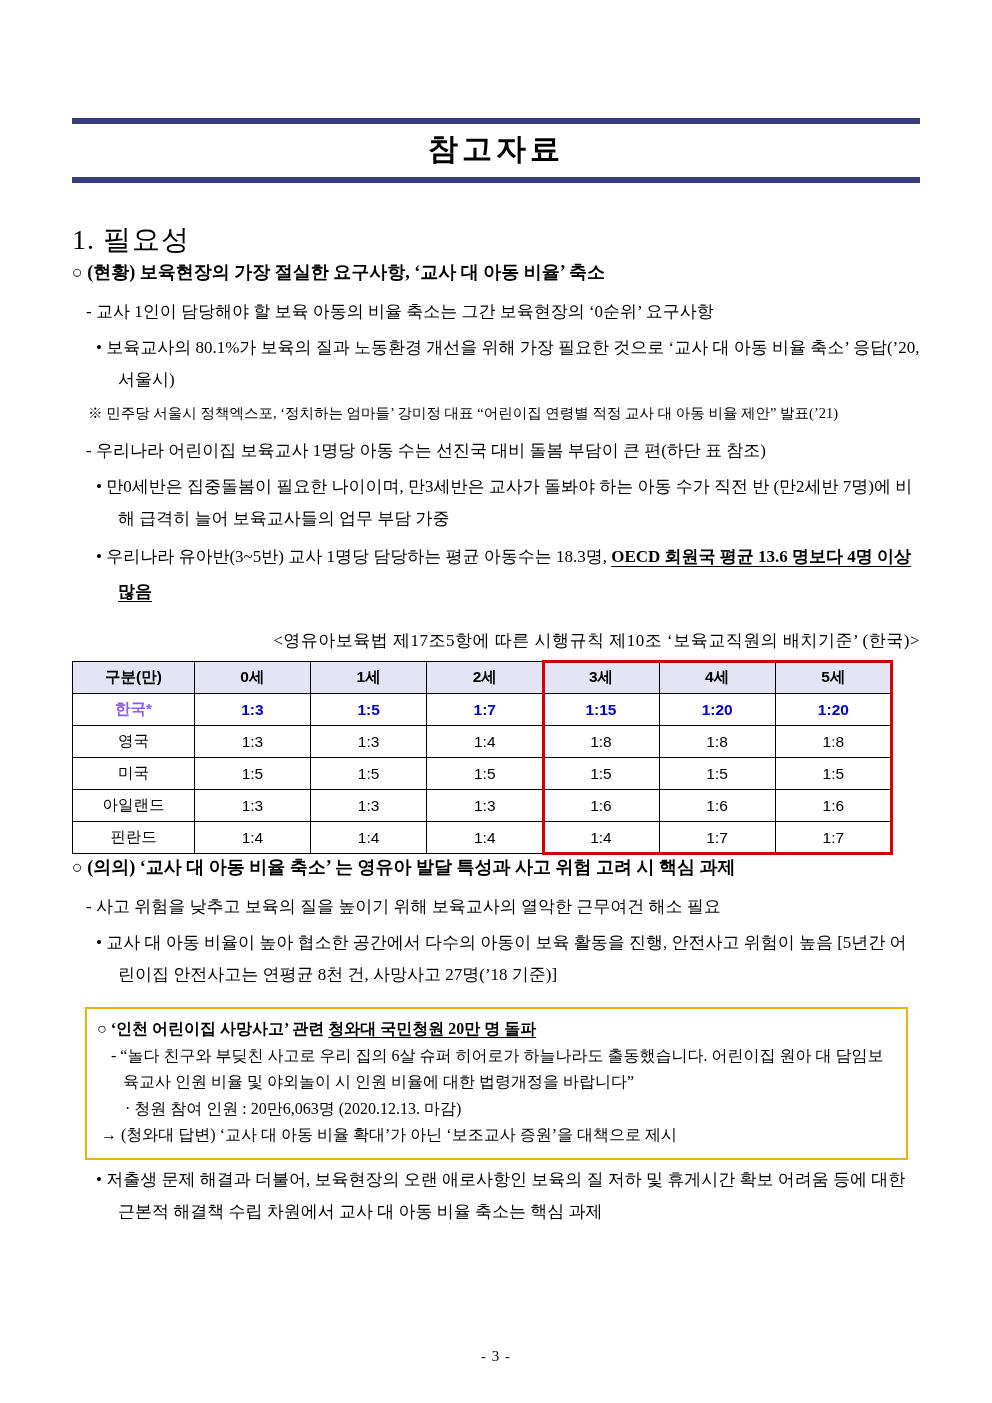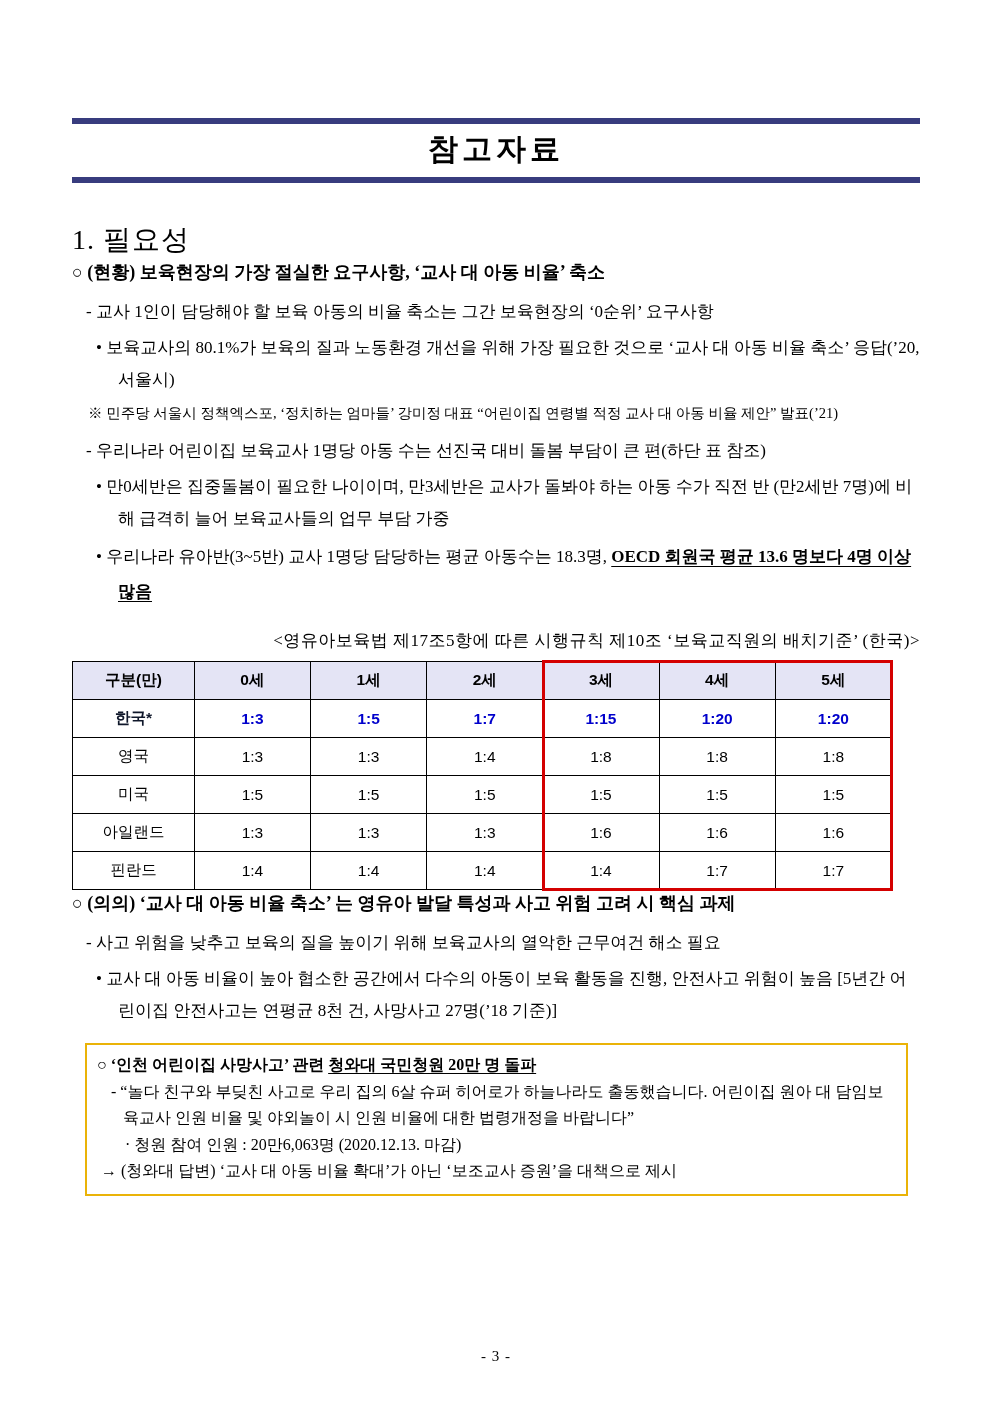--- a/index.html
+++ b/index.html
@@ -71,28 +71,28 @@
   .tbl-wrap { position:relative; margin-top:9px; width:820px; }
   table.ratio {
     width:820px;
     border-collapse:collapse;
     font-family:"Liberation Sans","DejaVu Sans",sans-serif;
     font-size:15.5px;
     text-align:center;
   }
   table.ratio th, table.ratio td {
     border:1.5px solid #000;
-    height:38px;
+    height:32px;
     padding:0 2px;
   }
   table.ratio th { background:#e4e4f5; font-weight:bold; }
   table.ratio col.c0 { width:122px; }
   table.ratio col.cn { width:116.33px; }
   table.ratio tr.kr td { font-weight:bold; color:#0000cc; }
-  table.ratio tr.kr td.lbl { color:#0f172a; }
+  table.ratio tr.kr td.lbl { color:#8b5cf6; }
   table.ratio td.lbl { font-weight:normal; }
   table.ratio tr.kr td.lbl { font-weight:bold; }
   .red-overlay {
     position:absolute;
     top:-1px; left:470px;
     width:351px; height:calc(100% + 2px);
     border:3px solid #d40000;
     pointer-events:none;
   }
   
@@ -218,16 +218,17 @@
   <p class="dash">- 사고 위험을 낮추고 보육의 질을 높이기 위해 보육교사의 열악한 근무여건 해소 필요</p>
   <p class="b">• 교사 대 아동 비율이 높아 협소한 공간에서 다수의 아동이 보육 활동을 진행, 안전사고 위험이 높음 [5년간 어린이집 안전사고는 연평균 8천 건, 사망사고 27명(’18 기준)]</p>
 
   <div class="pbox">
     <p class="box-title"><span>○ ‘인천 어린이집 사망사고’ 관련 </span><span class="u">청와대 국민청원 20만 명 돌파</span></p>
     <p class="pdash">- “놀다 친구와 부딪친 사고로 우리 집의 6살 슈퍼 히어로가 하늘나라도 출동했습니다. 어린이집 원아 대 담임보육교사 인원 비율 및 야외놀이 시 인원 비율에 대한 법령개정을 바랍니다”</p>
     <p class="pdot">· 청원 참여 인원 : 20만6,063명 (2020.12.13. 마감)</p>
     <p class="parrow">→ (청와대 답변) ‘교사 대 아동 비율 확대’가 아닌 ‘보조교사 증원’을 대책으로 제시</p>
   </div>
 
+  <p class="b">• 저출생 문제 해결과 더불어, 보육현장의 오랜 애로사항인 보육의 질 저하 및 휴게시간 확보 어려움 등에 대한 근본적 해결책 수립 차원에서 교사 대 아동 비율 축소는 핵심 과제</p>
 
   <div class="page-num">- 3 -</div>
 
 </div>
 
 </body></html>

